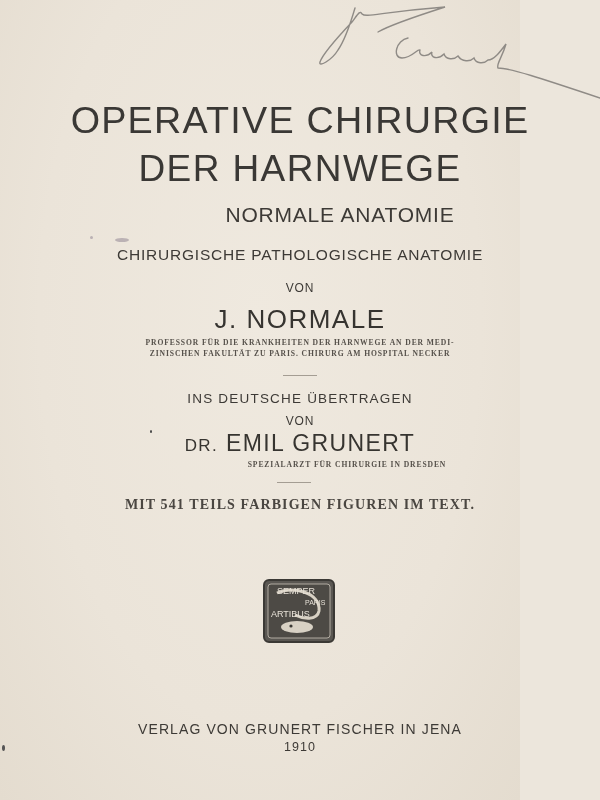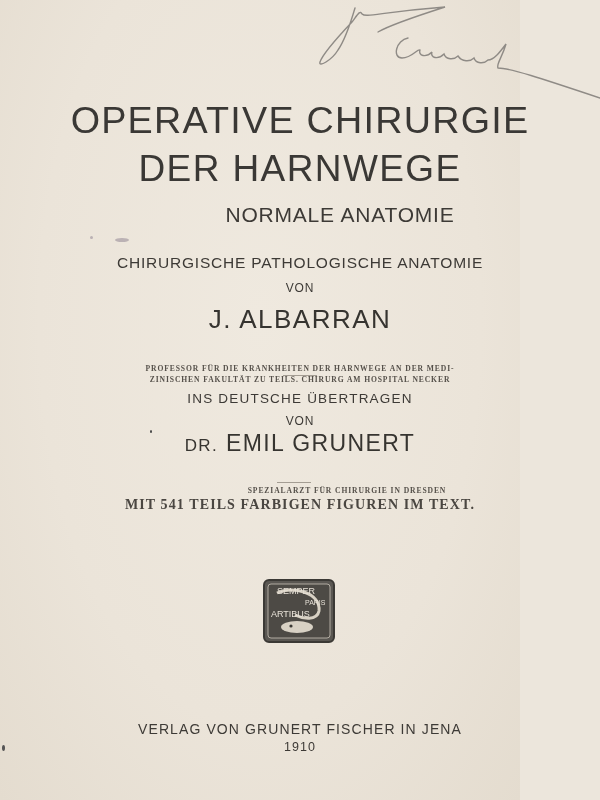--- a/index.html
+++ b/index.html
@@ -13,24 +13,24 @@
     .page {
       position: absolute; left: 0; top: 0; width: 520px; height: 800px;
       background: radial-gradient(ellipse at 50% 40%, #efe9df 0%, #ebe4d9 60%, #e4dccf 100%);
     }
     .signature { position: absolute; left: 300px; top: 0; width: 300px; height: 115px; }
     .line { position: absolute; left: 0; width: 600px; text-align: center; white-space: nowrap; }
     .title1 { top: 100px; font-size: 37px; letter-spacing: 1.2px; color: #3a3835; font-weight: normal; transform: scaleX(1.02); }
     .title2 { top: 148px; font-size: 37px; letter-spacing: 1.4px; color: #3a3835; }
     .sub1 { top: 203px; font-size: 21px; letter-spacing: 0.8px; padding-left: 40px; }
     .sub-und { top: 226px; font-size: 12px; letter-spacing: 0.8px; }
-    .sub2 { top: 246px; font-size: 15.5px; letter-spacing: 0.8px; margin-top: 8px; }
+    .sub2 { top: 246px; font-size: 15.5px; letter-spacing: 0.8px; }
     .von1 { top: 281px; font-size: 12px; letter-spacing: 0.8px; }
     .author { top: 304px; font-size: 26px; letter-spacing: 1.5px; color: #363430; }
-    .aff { font-family: "Liberation Serif", "DejaVu Serif", serif; font-size: 7.6px; letter-spacing: 0.9px; font-weight: bold; color: #55504a; margin-top: 26px; }
+    .aff { font-family: "Liberation Serif", "DejaVu Serif", serif; font-size: 7.6px; letter-spacing: 0.9px; font-weight: bold; color: #55504a; }
     .aff1 { top: 338px; }
     .aff2 { top: 349px; }
     .rule { position: absolute; height: 1px; background: #a49d93; }
     .rule1 { left: 283px; top: 375px; width: 34px; }
     .ins { top: 391px; font-size: 13.5px; letter-spacing: 1.2px; }
     .von2 { top: 414px; font-size: 12px; letter-spacing: 0.8px; }
     .translator { top: 430px; font-size: 23px; letter-spacing: 1.4px; color: #363430; }
     .translator .dr-small { font-size: 17px; }
     .aff3 { top: 460px; padding-left: 47px; }
     .rule2 { left: 277px; top: 482px; width: 34px; }
@@ -53,23 +53,23 @@
     </g>
   </svg>
 
   <div class="line title1">OPERATIVE CHIRURGIE</div>
   <div class="line title2">DER HARNWEGE</div>
 
   <div class="line sub1">NORMALE ANATOMIE</div>
   <div class="line sub2">CHIRURGISCHE PATHOLOGISCHE ANATOMIE</div>
 
   <div class="line von1">VON</div>
-  <div class="line author">J. ALBARRAN</div>
+  <div class="line author">J. NORMALE</div>
   <div class="line aff aff1">PROFESSOR FÜR DIE KRANKHEITEN DER HARNWEGE AN DER MEDI-</div>
-  <div class="line aff aff2">ZINISCHEN FAKULTÄT ZU TEILS.  CHIRURG AM HOSPITAL NECKER</div>
+  <div class="line aff aff2">ZINISCHEN FAKULTÄT ZU PARIS.  CHIRURG AM HOSPITAL NECKER</div>
 
   <div class="rule rule1"></div>
 
   <div class="line ins">INS DEUTSCHE ÜBERTRAGEN</div>
   <div class="line von2">VON</div>
   <div class="line translator">
     <span class="dr-small">DR.</span>
     <span>EMIL GRUNERT</span>
   </div>
   <div class="line aff aff3">SPEZIALARZT FÜR CHIRURGIE IN DRESDEN</div>

